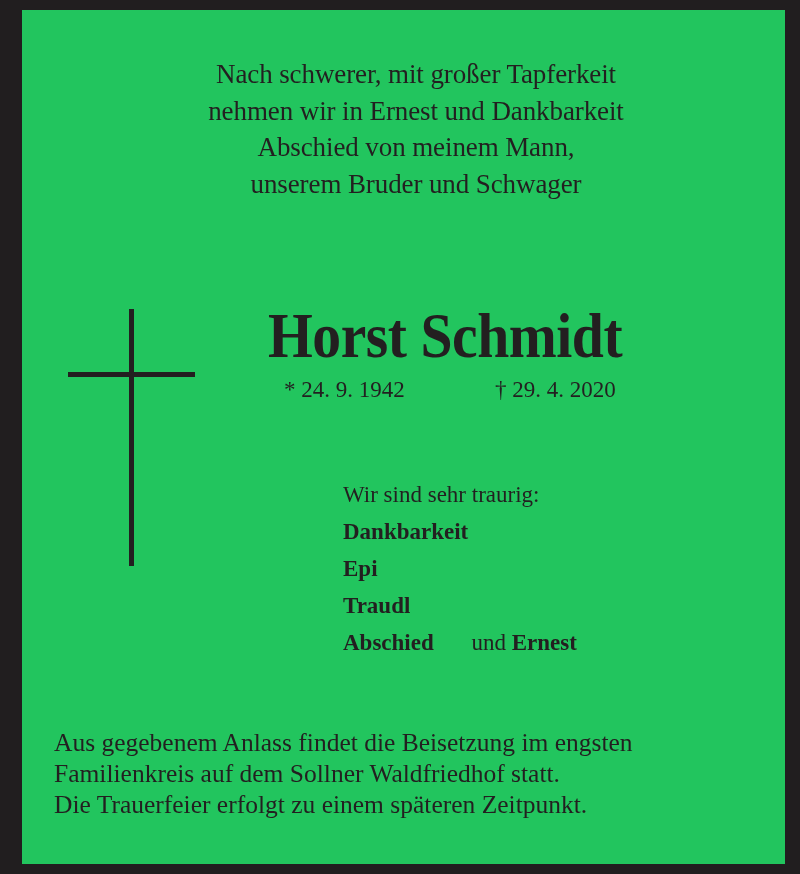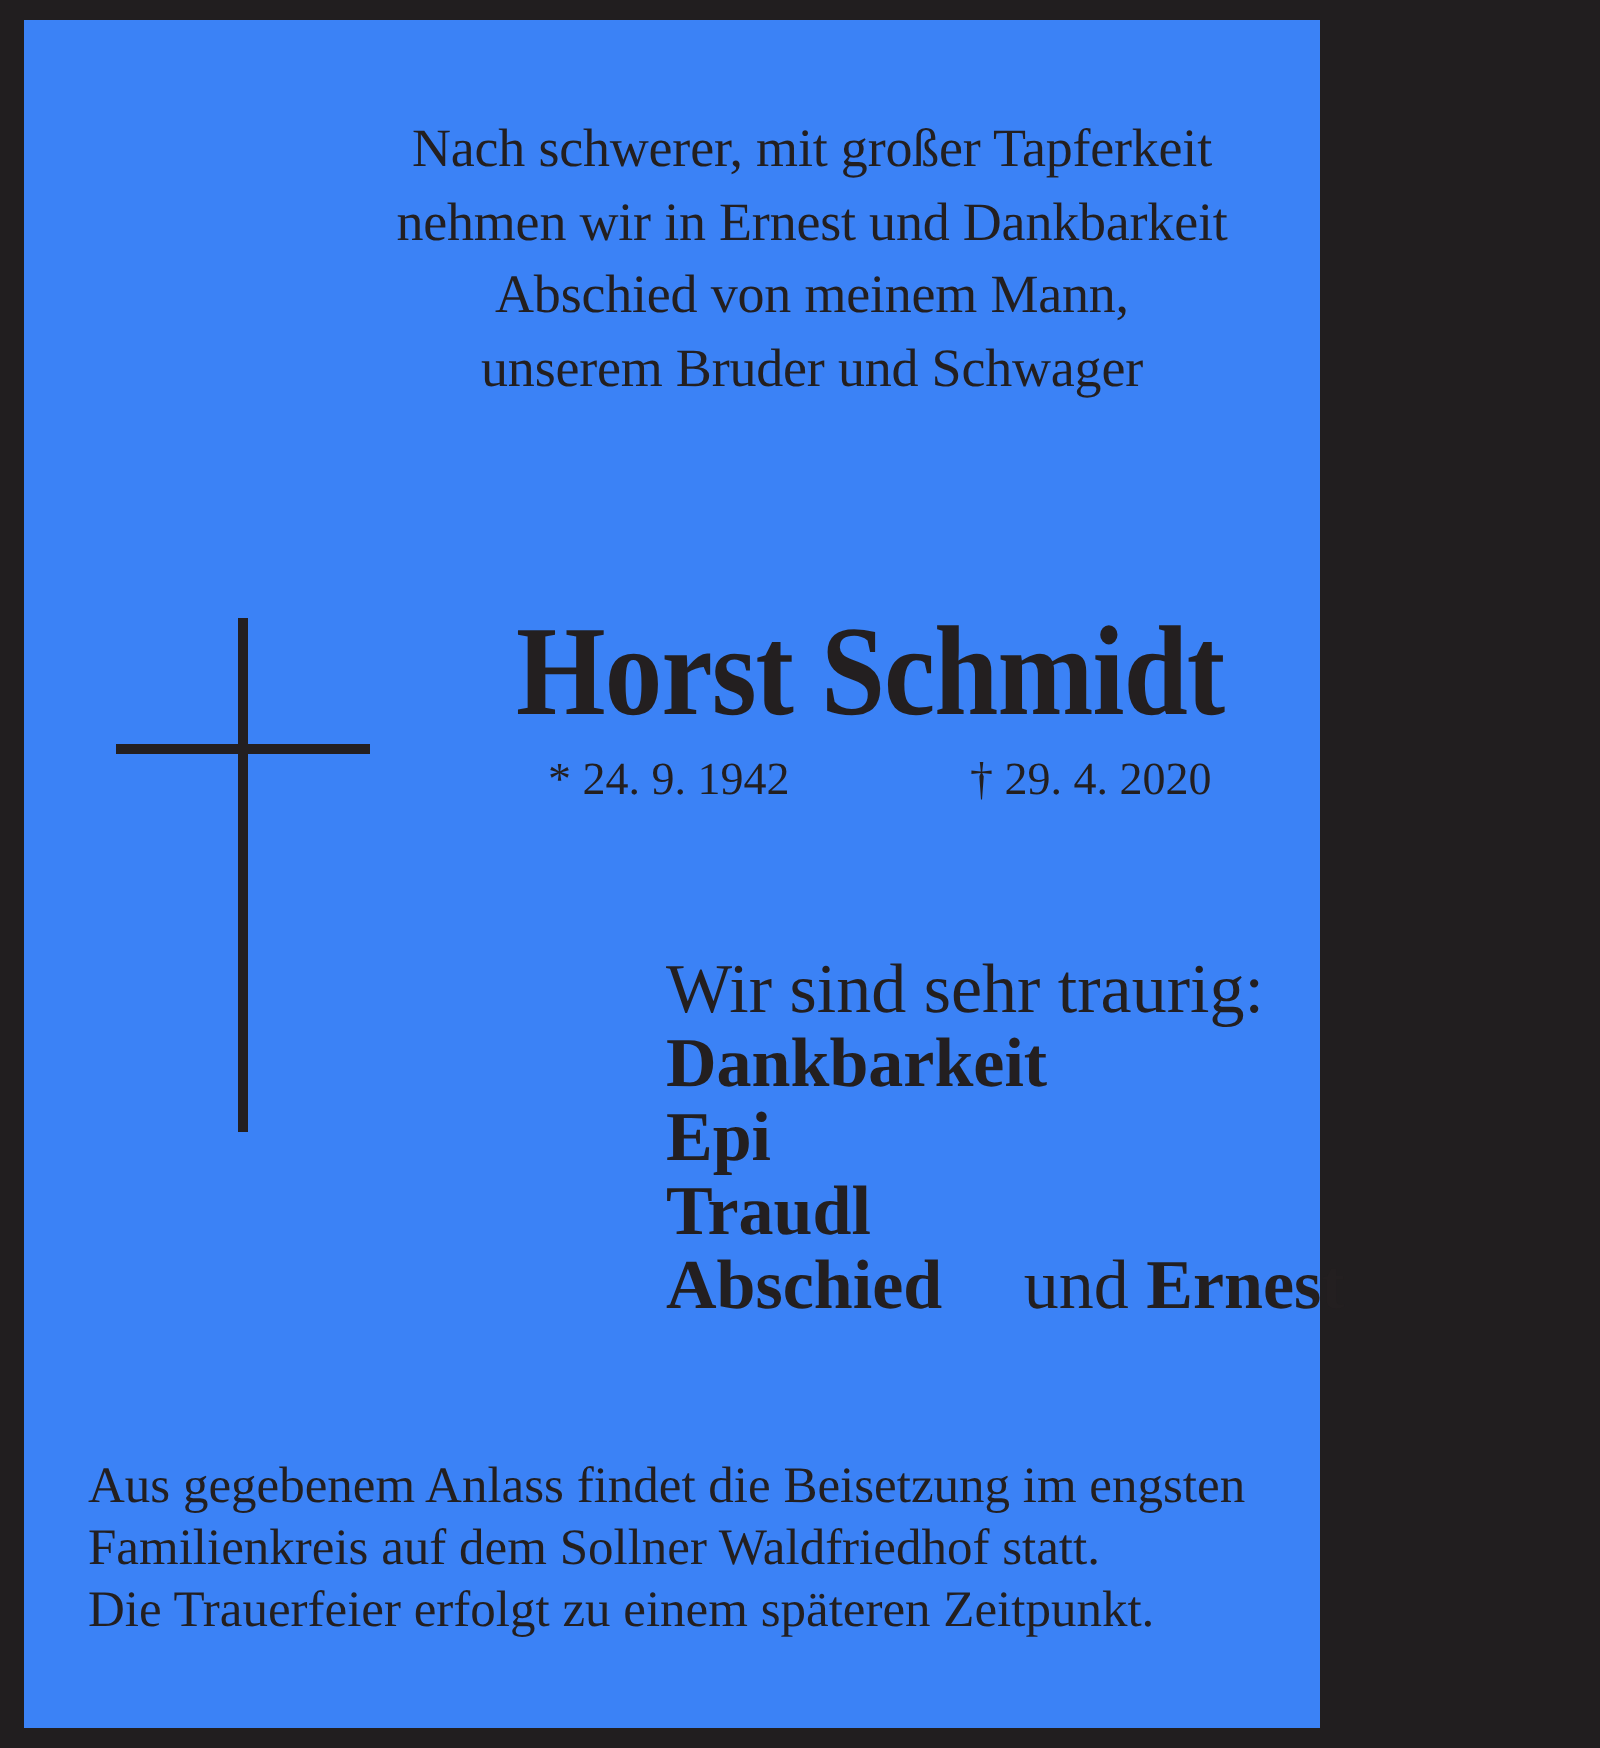--- a/index.html
+++ b/index.html
@@ -6,23 +6,23 @@
     body {
       width: 800px; height: 874px;
       background: #211e1f;
       position: relative;
       overflow: hidden;
       font-family: "Liberation Serif", "DejaVu Serif", serif;
       color: #231f20;
     }
     .card {
       position: absolute;
-      left: 12px; top: 10px;
-      width: 648px; height: 854px;
-      background: #3b82f6;
+      left: 22px; top: 10px;
+      width: 763px; height: 854px;
+      background: #22c55e;
     }
     .intro {
       position: absolute;
       left: 0; width: 788px;
       top: 46px;
       text-align: center;
       font-size: 27px;
       line-height: 36.5px;
       letter-spacing: -0.1px;
     }
@@ -55,21 +55,21 @@
       top: 362px;
       font-size: 23px;
       line-height: 36px;
       white-space: nowrap;
     }
     .born { left: 262px; }
     .died { left: 473px; }
     .mourners {
       position: absolute;
       left: 321px; top: 466px;
-      font-size: 35px;
+      font-size: 23px;
       line-height: 37px;
     }
     .mourners .head { font-weight: normal; margin-bottom: 0; }
     .mourners .b { font-weight: bold; }
     .mourners .r { font-weight: normal; }
     .footer {
       position: absolute;
       left: 0; width: 788px;
       top: 717px;
       text-align: left;

